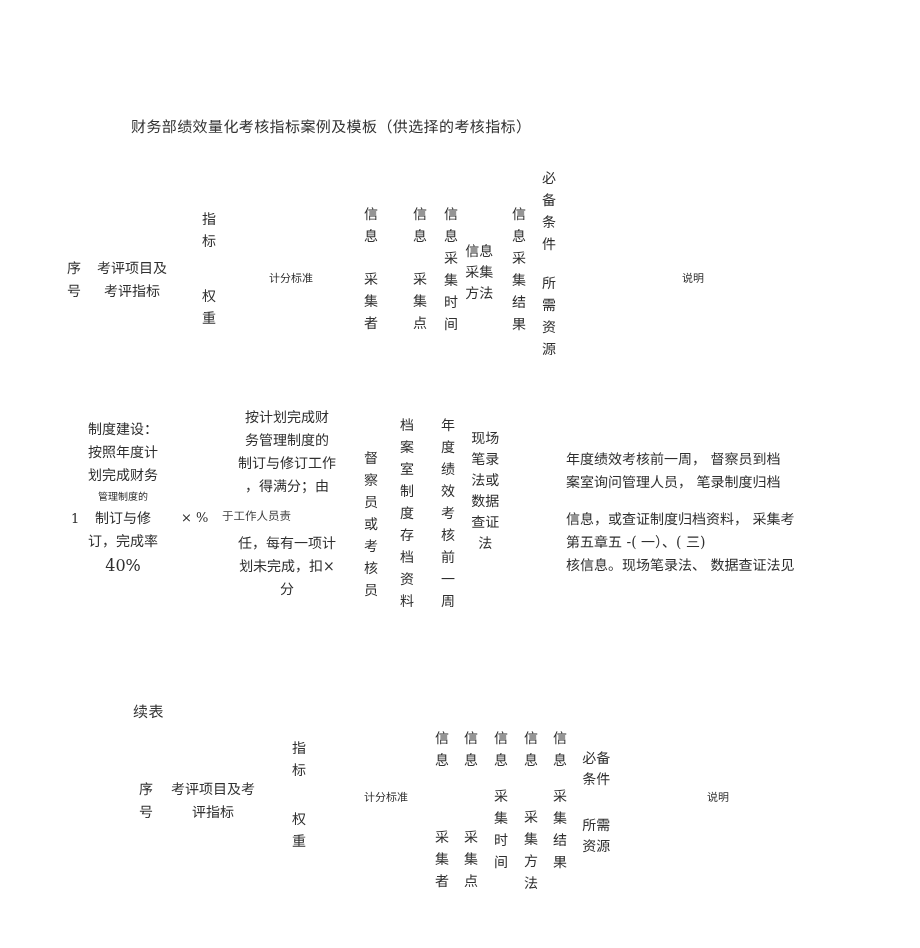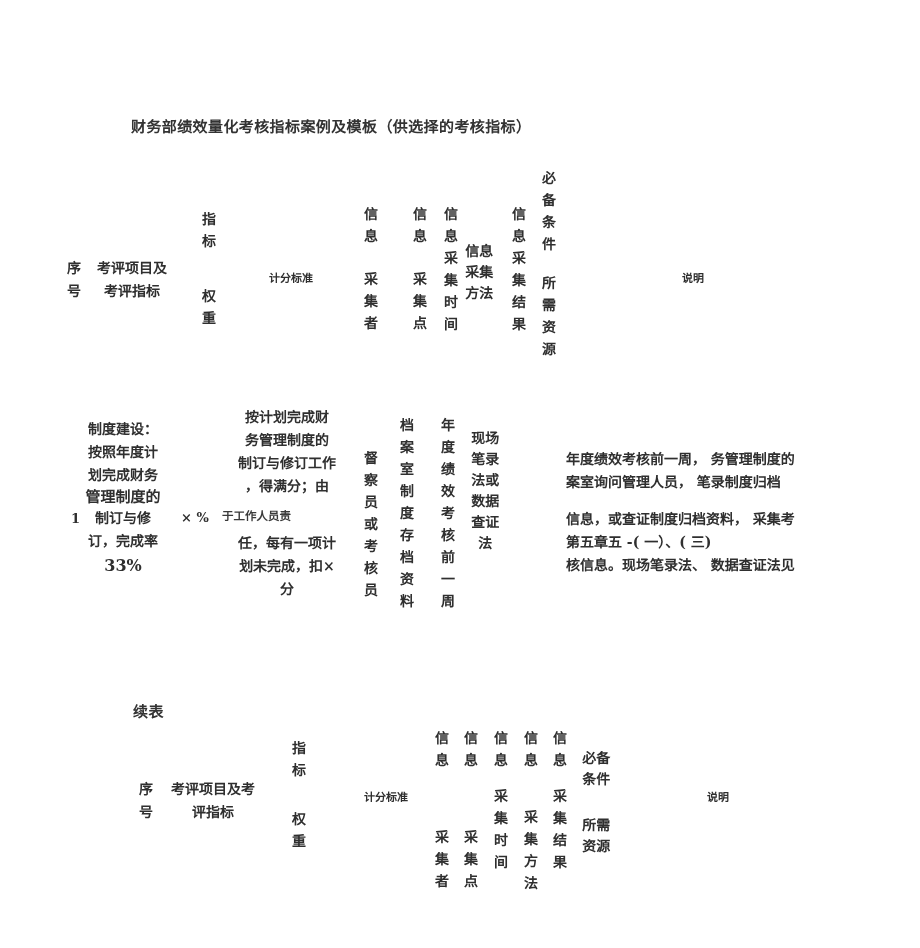--- a/index.html
+++ b/index.html
@@ -14,21 +14,20 @@
     position: relative;
     overflow: hidden;
     font-family: "DejaVu Serif", "Liberation Serif", serif;
     color: #2b2b2b;
     -webkit-font-smoothing: antialiased;
   }
 
   .page {
     position: absolute;
     inset: 0;
-    font-weight: bold;
   }
 
   
   .doc-title {
     position: absolute;
     left: 131px;
     top: 117px;
     font-size: 15px;
     line-height: 20px;
     letter-spacing: 0.4px;
@@ -163,24 +162,24 @@
     <div class="cell h-text" style="left:656px; top:268px; width:74px;">说明</div>
 
     <div>
 
       <div class="big-num" style="left:71px; top:510px;">1</div>
 
       <div class="cell stack" style="left:73px; top:418px; width:100px;">
         <span class="ln">制度建设：</span>
         <span class="ln">按照年度计</span>
         <span class="ln">划完成财务</span>
-        <span class="ln" style="font-size:15px; line-height:20px;">管理制度的</span>
+        <span class="ln" style="font-size:10px; line-height:20px;">管理制度的</span>
         <span class="ln">制订与修</span>
         <span class="ln">订，完成率</span>
-        <span class="ln" style="font-size:16px; line-height:25px;">33%</span>
+        <span class="ln" style="font-size:16px; line-height:25px;">40%</span>
       </div>
 
       <div class="pct" style="left:181px; top:509px;">×  %</div>
 
       <div class="cell stack" style="left:227px; top:406px; width:120px;">
         <span class="ln">按计划完成财</span>
         <span class="ln">务管理制度的</span>
         <span class="ln">制订与修订工作</span>
         <span class="ln">，得满分；由</span>
       </div>
@@ -193,21 +192,21 @@
 
       <div class="cell v-text" style="left: 364px; top: 447px; word-break: break-all; overflow-wrap: anywhere; white-space: normal;">督察员或考核员</div>
 
       <div class="cell v-text" style="left: 400px; top: 414px; word-break: break-all; overflow-wrap: anywhere; white-space: normal;">档案室制度存档资料</div>
 
       <div class="cell v-text" style="left: 441px; top: 414px; word-break: break-all; overflow-wrap: anywhere; white-space: normal;">年度绩效考核前一周</div>
 
       <div class="cell v-text2" style="left: 471px; top: 428px; word-break: break-all; overflow-wrap: anywhere; white-space: normal;">现场笔录法或数据查证法</div>
 
       <div class="para" style="left:566px; top:448px; width:310px;">
-        <p>年度绩效考核前一周， 务管理制度的</p>
+        <p>年度绩效考核前一周， 督察员到档</p>
         <p>案室询问管理人员， 笔录制度归档</p>
         <p class="spaced">信息，或查证制度归档资料， 采集考</p>
         <p>第五章五 -( 一）、( 三)</p>
         <p>核信息。现场笔录法、 数据查证法见</p>
       </div>
 
     </div>
   </div>
 
   <div class="cont-label">续表</div>

